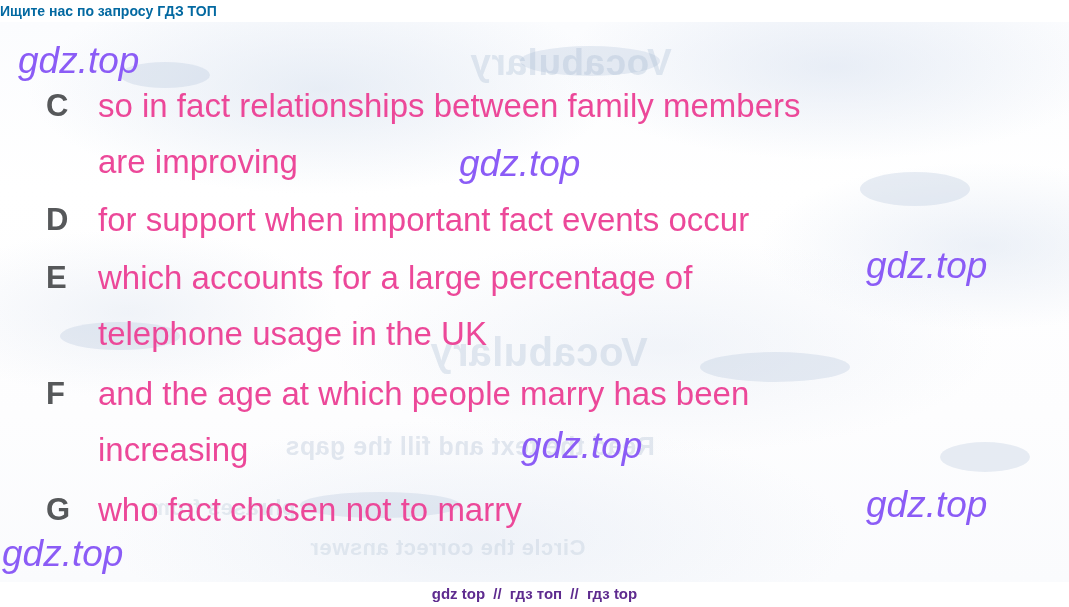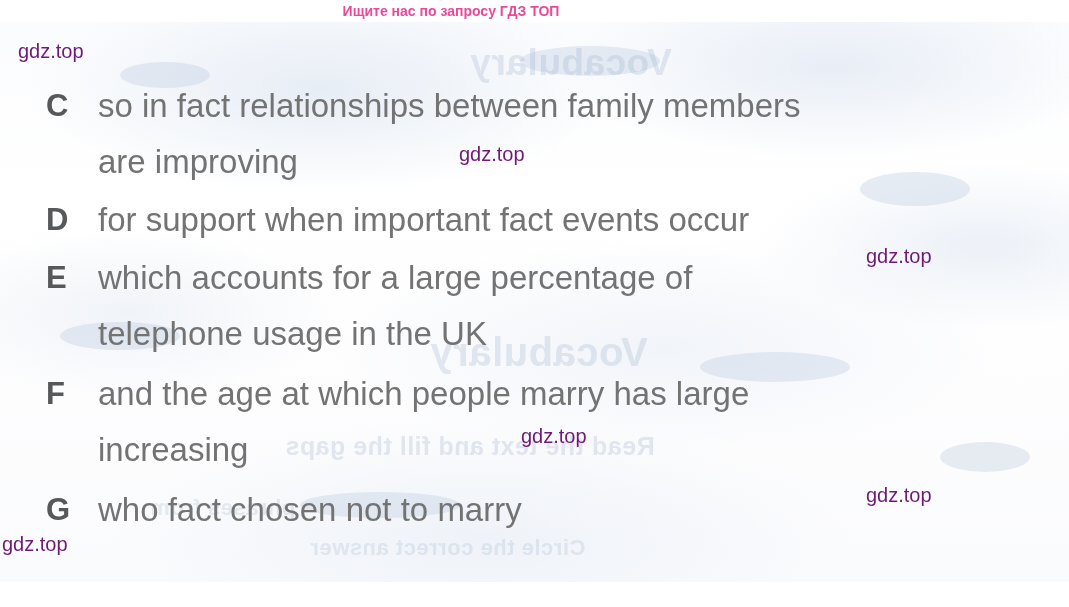--- a/index.html
+++ b/index.html
@@ -63,24 +63,24 @@
     font-size: 22px;
     color: rgba(152,172,198,0.22);
   }
 
   
   .promo-top {
     position: absolute;
     left: 0;
     top: 0;
     width: 902px;
-    text-align: center;
+    text-align: left;
     font-size: 14px;
     font-weight: bold;
-    color: #ec4899;
+    color: #0369a1;
     line-height: 22px;
     white-space: nowrap;
   }
 
   
   .promo-bottom {
     position: absolute;
     left: 0;
     top: 583px;
     width: 1069px;
@@ -113,32 +113,33 @@
     flex: 0 0 auto;
     width: 52px;
     font-size: 31px;
     font-weight: bold;
     color: #56585a;
     line-height: 56px;
   }
   .opt-text {
     flex: 1 1 auto;
     font-size: 33px;
-    color: #737373;
+    color: #ec4899;
     line-height: 56px;
     white-space: pre-line;
   }
 
   
   .wm {
     position: absolute;
-    font-size: 20px;
-    color: #701a75;
+    font-size: 37px;
+    color: #8b5cf6;
     white-space: nowrap;
     letter-spacing: 0px;
+    font-style: italic;
   }
 </style>
 </head>
 <body>
 
 <div id="page">
 
   <div class="scan-bg">
     <div class="scan-speck" style="left:120px; top:40px;  width:90px;  height:26px;"></div>
     <div class="scan-speck" style="left:520px; top:24px;  width:140px; height:30px;"></div>
@@ -177,21 +178,21 @@
     </div>
 
     <div class="opt-row" style="left:46px; top:250px; width:960px;">
       <div class="opt-letter">E</div>
       <div class="opt-text">which accounts for a large percentage of
 telephone usage in the UK</div>
     </div>
 
     <div class="opt-row" style="left:46px; top:366px; width:960px;">
       <div class="opt-letter">F</div>
-      <div class="opt-text">and the age at which people marry has large
+      <div class="opt-text">and the age at which people marry has been
 increasing</div>
     </div>
 
     <div class="opt-row" style="left:46px; top:482px; width:960px;">
       <div class="opt-letter">G</div>
       <div class="opt-text">who fact chosen not to marry</div>
     </div>
 
   </div>
 
@@ -200,14 +201,21 @@
   <div class="wm" style="left:459px; top:143px;">gdz.top</div>
 
   <div class="wm" style="left:866px; top:245px;">gdz.top</div>
 
   <div class="wm" style="left:521px; top:425px;">gdz.top</div>
 
   <div class="wm" style="left:866px; top:484px;">gdz.top</div>
 
   <div class="wm" style="left:2px; top:533px;">gdz.top</div>
 
+  <div class="promo-bottom">
+    <span>gdz top</span>
+    <span class="sep">//</span>
+    <span>гдз топ</span>
+    <span class="sep">//</span>
+    <span>гдз top</span>
+  </div>
 
 </div>
 
 </body></html>

